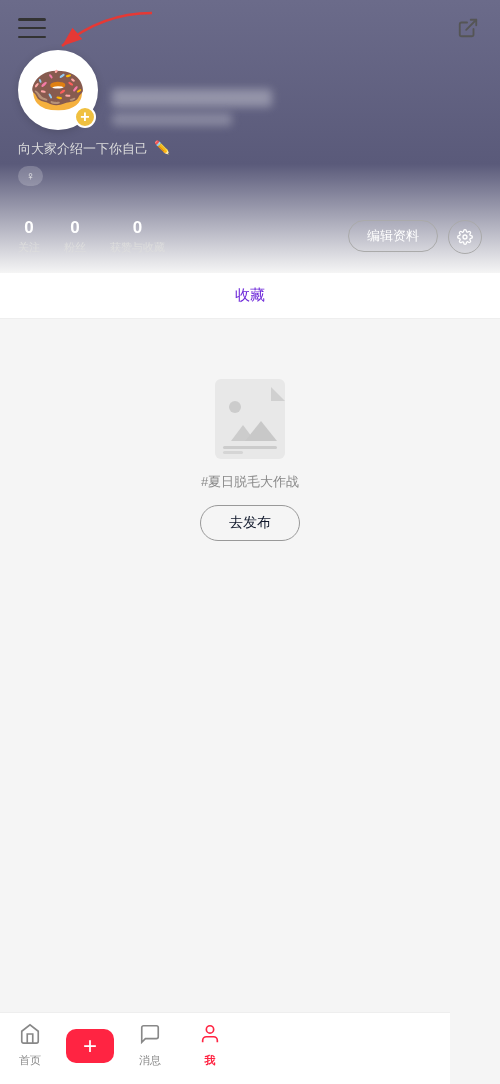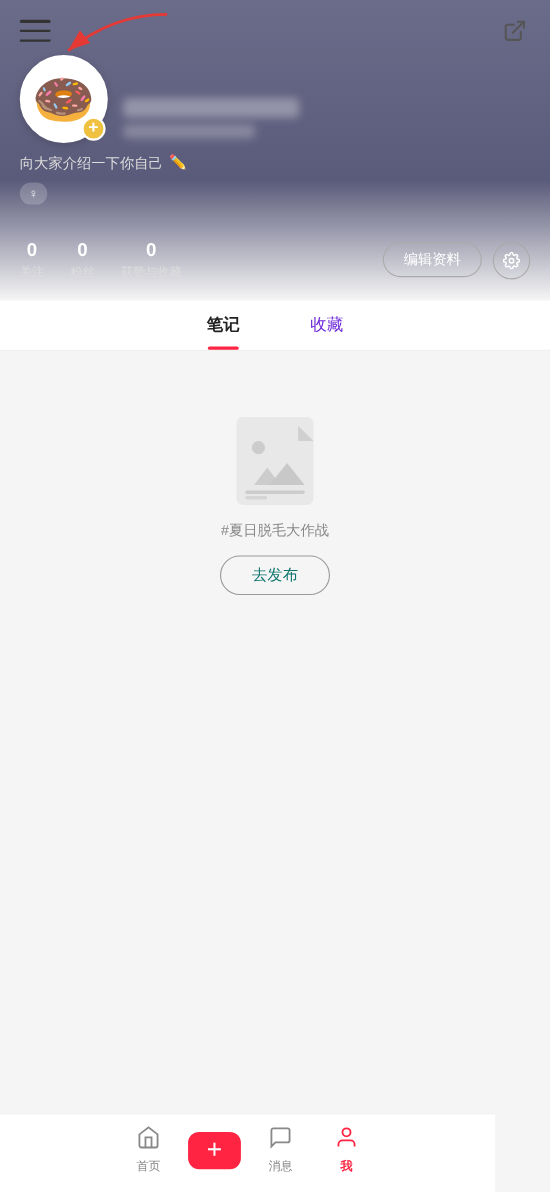--- a/index.html
+++ b/index.html
@@ -364,37 +364,37 @@
     }
 
     .hash-tag {
       font-size: 13px;
       color: #888;
     }
 
     .publish-btn {
       border: 1.5px solid #999;
       background: transparent;
-      color: #0f766e;
+      color: #0f172a;
       border-radius: 20px;
       padding: 8px 28px;
       font-size: 14px;
       cursor: pointer;
     }
 
     
     .bottom-nav {
       position: fixed;
       bottom: 0;
       left: 0;
       width: 450px;
       background: #fff;
       border-top: 1px solid #eee;
       display: flex;
-      justify-content: center;
+      justify-content: flex-start;
       align-items: center;
       padding: 10px 0 16px 0;
       z-index: 100;
     }
 
     .nav-item {
       display: flex;
       flex-direction: column;
       align-items: center;
       cursor: pointer;
@@ -519,23 +519,20 @@
         <svg width="16" height="16" viewBox="0 0 24 24" fill="none" stroke="currentColor" stroke-width="2">
           <circle cx="12" cy="12" r="3"></circle>
           <path d="M19.4 15a1.65 1.65 0 0 0 .33 1.82l.06.06a2 2 0 0 1-2.83 2.83l-.06-.06a1.65 1.65 0 0 0-1.82-.33 1.65 1.65 0 0 0-1 1.51V21a2 2 0 0 1-4 0v-.09A1.65 1.65 0 0 0 9 19.4a1.65 1.65 0 0 0-1.82.33l-.06.06a2 2 0 0 1-2.83-2.83l.06-.06A1.65 1.65 0 0 0 4.68 15a1.65 1.65 0 0 0-1.51-1H3a2 2 0 0 1 0-4h.09A1.65 1.65 0 0 0 4.6 9a1.65 1.65 0 0 0-.33-1.82l-.06-.06a2 2 0 0 1 2.83-2.83l.06.06A1.65 1.65 0 0 0 9 4.68a1.65 1.65 0 0 0 1-1.51V3a2 2 0 0 1 4 0v.09a1.65 1.65 0 0 0 1 1.51 1.65 1.65 0 0 0 1.82-.33l.06-.06a2 2 0 0 1 2.83 2.83l-.06.06A1.65 1.65 0 0 0 19.4 9a1.65 1.65 0 0 0 1.51 1H21a2 2 0 0 1 0 4h-.09a1.65 1.65 0 0 0-1.51 1z"></path>
         </svg>
       </button>
     </div>
   </div>
 </div>
 
 <div class="tabs-section">
-  <div class="tab-item active">
-    <span>笔记</span>
-  </div>
   <div class="tab-item">
     <span>收藏</span>
   </div>
 </div>
 
 <div class="content-area">
   <div class="empty-state">
 
     <div class="doc-icon">
       <div class="sun-circle"></div>

